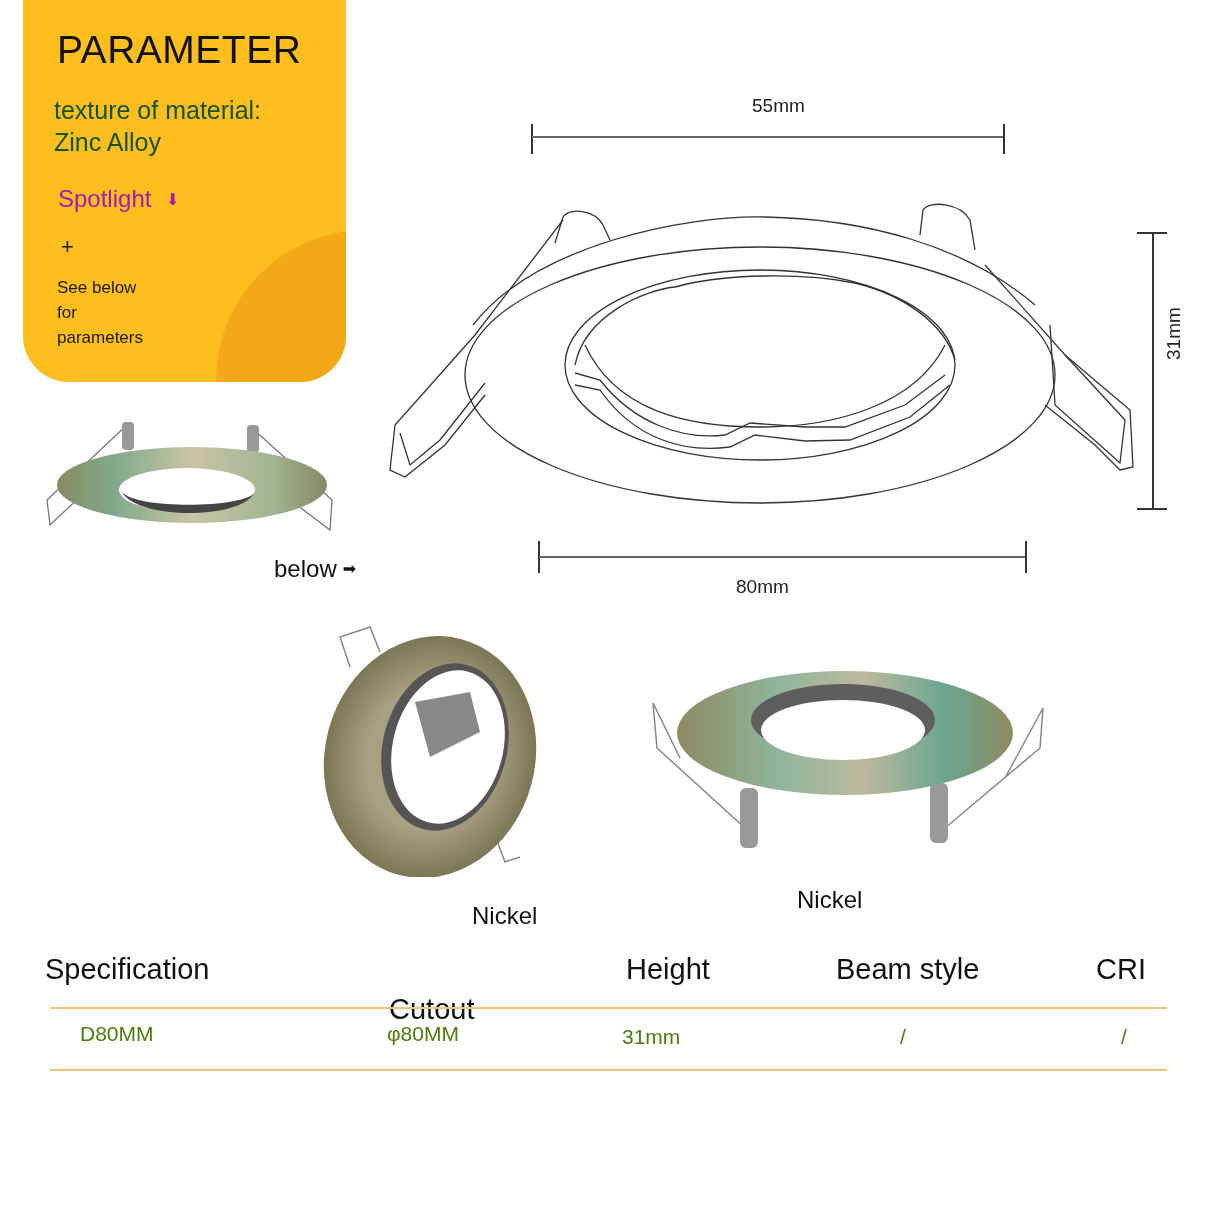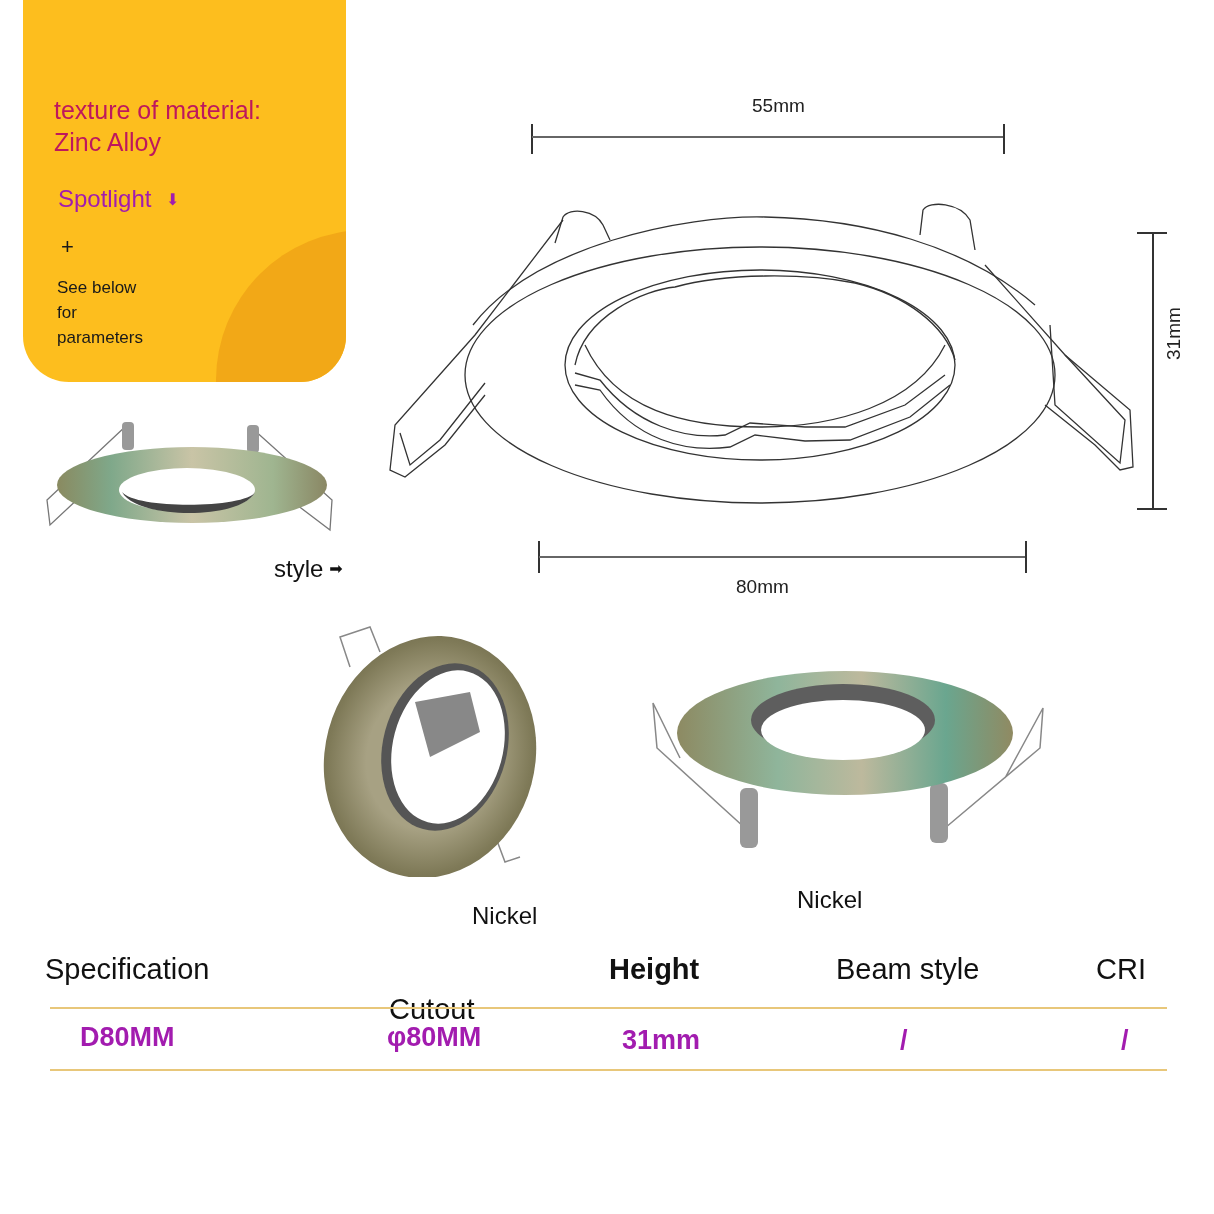--- a/index.html
+++ b/index.html
@@ -9,47 +9,48 @@
 
   
   .card { left: 23px; top: -30px; width: 323px; height: 412px; background: #FDBE1E;
           border-radius: 0 0 46px 46px; overflow: hidden; }
   .card::before { content: ""; position: absolute; left: 0; top: 0; width: 100%; height: 100%;
           border-radius: 46px; }
   .card .blob { position: absolute; left: 193px; top: 260px; width: 300px; height: 300px;
           border-radius: 50%; background: #F2A817; }
   .card .title { position: absolute; left: 34px; top: 58px; font-size: 39px; font-weight: 400;
           letter-spacing: 0.5px; color: #111; }
-  .card .mat { position: absolute; left: 31px; top: 124px; font-size: 25px; line-height: 32px; color: #be185d; }
+  .card .mat { position: absolute; left: 31px; top: 124px; font-size: 25px; line-height: 32px; color: #14532d; }
   .card .spot { position: absolute; left: 35px; top: 215px; font-size: 24px; color: #a21caf; }
   .card .spot .arrow { display: inline-block; margin-left: 8px; font-size: 16px; vertical-align: 2px; }
   .card .plus { position: absolute; left: 38px; top: 264px; font-size: 22px; color: #1a1a1a; }
   .card .see { position: absolute; left: 34px; top: 305px; font-size: 17px; line-height: 25px; color: #1a1a1a; }
 
   
   .dim-label { font-size: 19px; color: #222; }
   .hline { height: 0; border-top: 2px solid #666; }
   .vtick { width: 0; border-left: 2px solid #333; }
   .htick { height: 0; border-top: 2px solid #333; }
 
   .style-label { left: 274px; top: 555px; font-size: 24px; color: #111; }
   .style-label .arrow { font-size: 16px; margin-left: 6px; vertical-align: 3px; }
 
   .nickel { font-size: 24px; color: #111; }
 
   
   .th { font-size: 29px; color: #111; top: 953px; }
-  .td { font-size: 27px; color: #a21caf; top: 1022px; font-weight: bold; }
+  .td { font-size: 21px; color: #4d7c0f; top: 1022px; }
   .rule { left: 50px; width: 1117px; height: 0; border-top: 2px solid #E8C77A; }
 </style>
 </head>
 <body>
 
 <div class="abs card">
   <div class="blob"></div>
+  <div class="title">PARAMETER</div>
   <div class="mat">
     <div>texture of material:</div>
     <div>Zinc Alloy</div>
   </div>
   <div class="spot">
     <span>Spotlight</span>
     <span class="arrow">⬇</span>
   </div>
   <div class="plus">+</div>
   <div class="see">
@@ -114,21 +115,21 @@
   </defs>
   <path d="M85,5 L5,80 L8,105 L40,75" fill="none" stroke="#777" stroke-width="1.3"></path>
   <path d="M210,8 L290,80 L288,110 L255,85" fill="none" stroke="#777" stroke-width="1.3"></path>
   <rect x="80" y="2" width="12" height="28" rx="4" fill="#999"></rect>
   <rect x="205" y="5" width="12" height="28" rx="4" fill="#999"></rect>
   <ellipse cx="150" cy="65" rx="135" ry="38" fill="url(#brassA)"></ellipse>
   <ellipse cx="145" cy="70" rx="68" ry="22" fill="#ffffff"></ellipse>
   <path d="M80,72 C95,100 200,100 213,72 C205,88 95,90 80,72 Z" fill="#444"></path>
 </svg>
 <div class="abs style-label">
-  <span>style</span><span class="arrow">➡</span>
+  <span>below</span><span class="arrow">➡</span>
 </div>
 
 <svg class="abs" style="left:320px; top:622px;" width="240" height="255" viewBox="0 0 240 255">
   <defs>
     <radialGradient id="brassB" cx="0.5" cy="0.5" r="0.6">
       <stop offset="0.5" stop-color="#a7a183"></stop>
       <stop offset="0.8" stop-color="#7f7a58"></stop>
       <stop offset="1" stop-color="#6a6548"></stop>
     </radialGradient>
   </defs>
@@ -156,21 +157,21 @@
   <rect x="95" y="120" width="18" height="60" rx="6" fill="#999"></rect>
   <rect x="285" y="115" width="18" height="60" rx="6" fill="#999"></rect>
   <ellipse cx="200" cy="65" rx="168" ry="62" fill="url(#brassC)"></ellipse>
   <ellipse cx="198" cy="52" rx="92" ry="36" fill="#5e5e5e"></ellipse>
   <ellipse cx="198" cy="62" rx="82" ry="30" fill="#ffffff"></ellipse>
 </svg>
 <div class="abs nickel" style="left:797px; top:886px;">Nickel</div>
 
 <div class="abs th" style="left:45px;">Specification</div>
 <div class="abs th" style="left:389px;margin-top:40px;">Cutout</div>
-<div class="abs th" style="left:609px;font-weight:bold;">Height</div>
+<div class="abs th" style="left:626px;">Height</div>
 <div class="abs th" style="left:836px;">Beam style</div>
 <div class="abs th" style="left:1096px;">CRI</div>
 
 <div class="abs rule" style="top:1007px;"></div>
 
 <div class="abs td" style="left:80px;">D80MM</div>
 <div class="abs td" style="left:387px;">φ80MM</div>
 <div class="abs td" style="left:622px; top:1025px;">31mm</div>
 <div class="abs td" style="left:900px; top:1025px;">/</div>
 <div class="abs td" style="left:1121px; top:1025px;">/</div>

